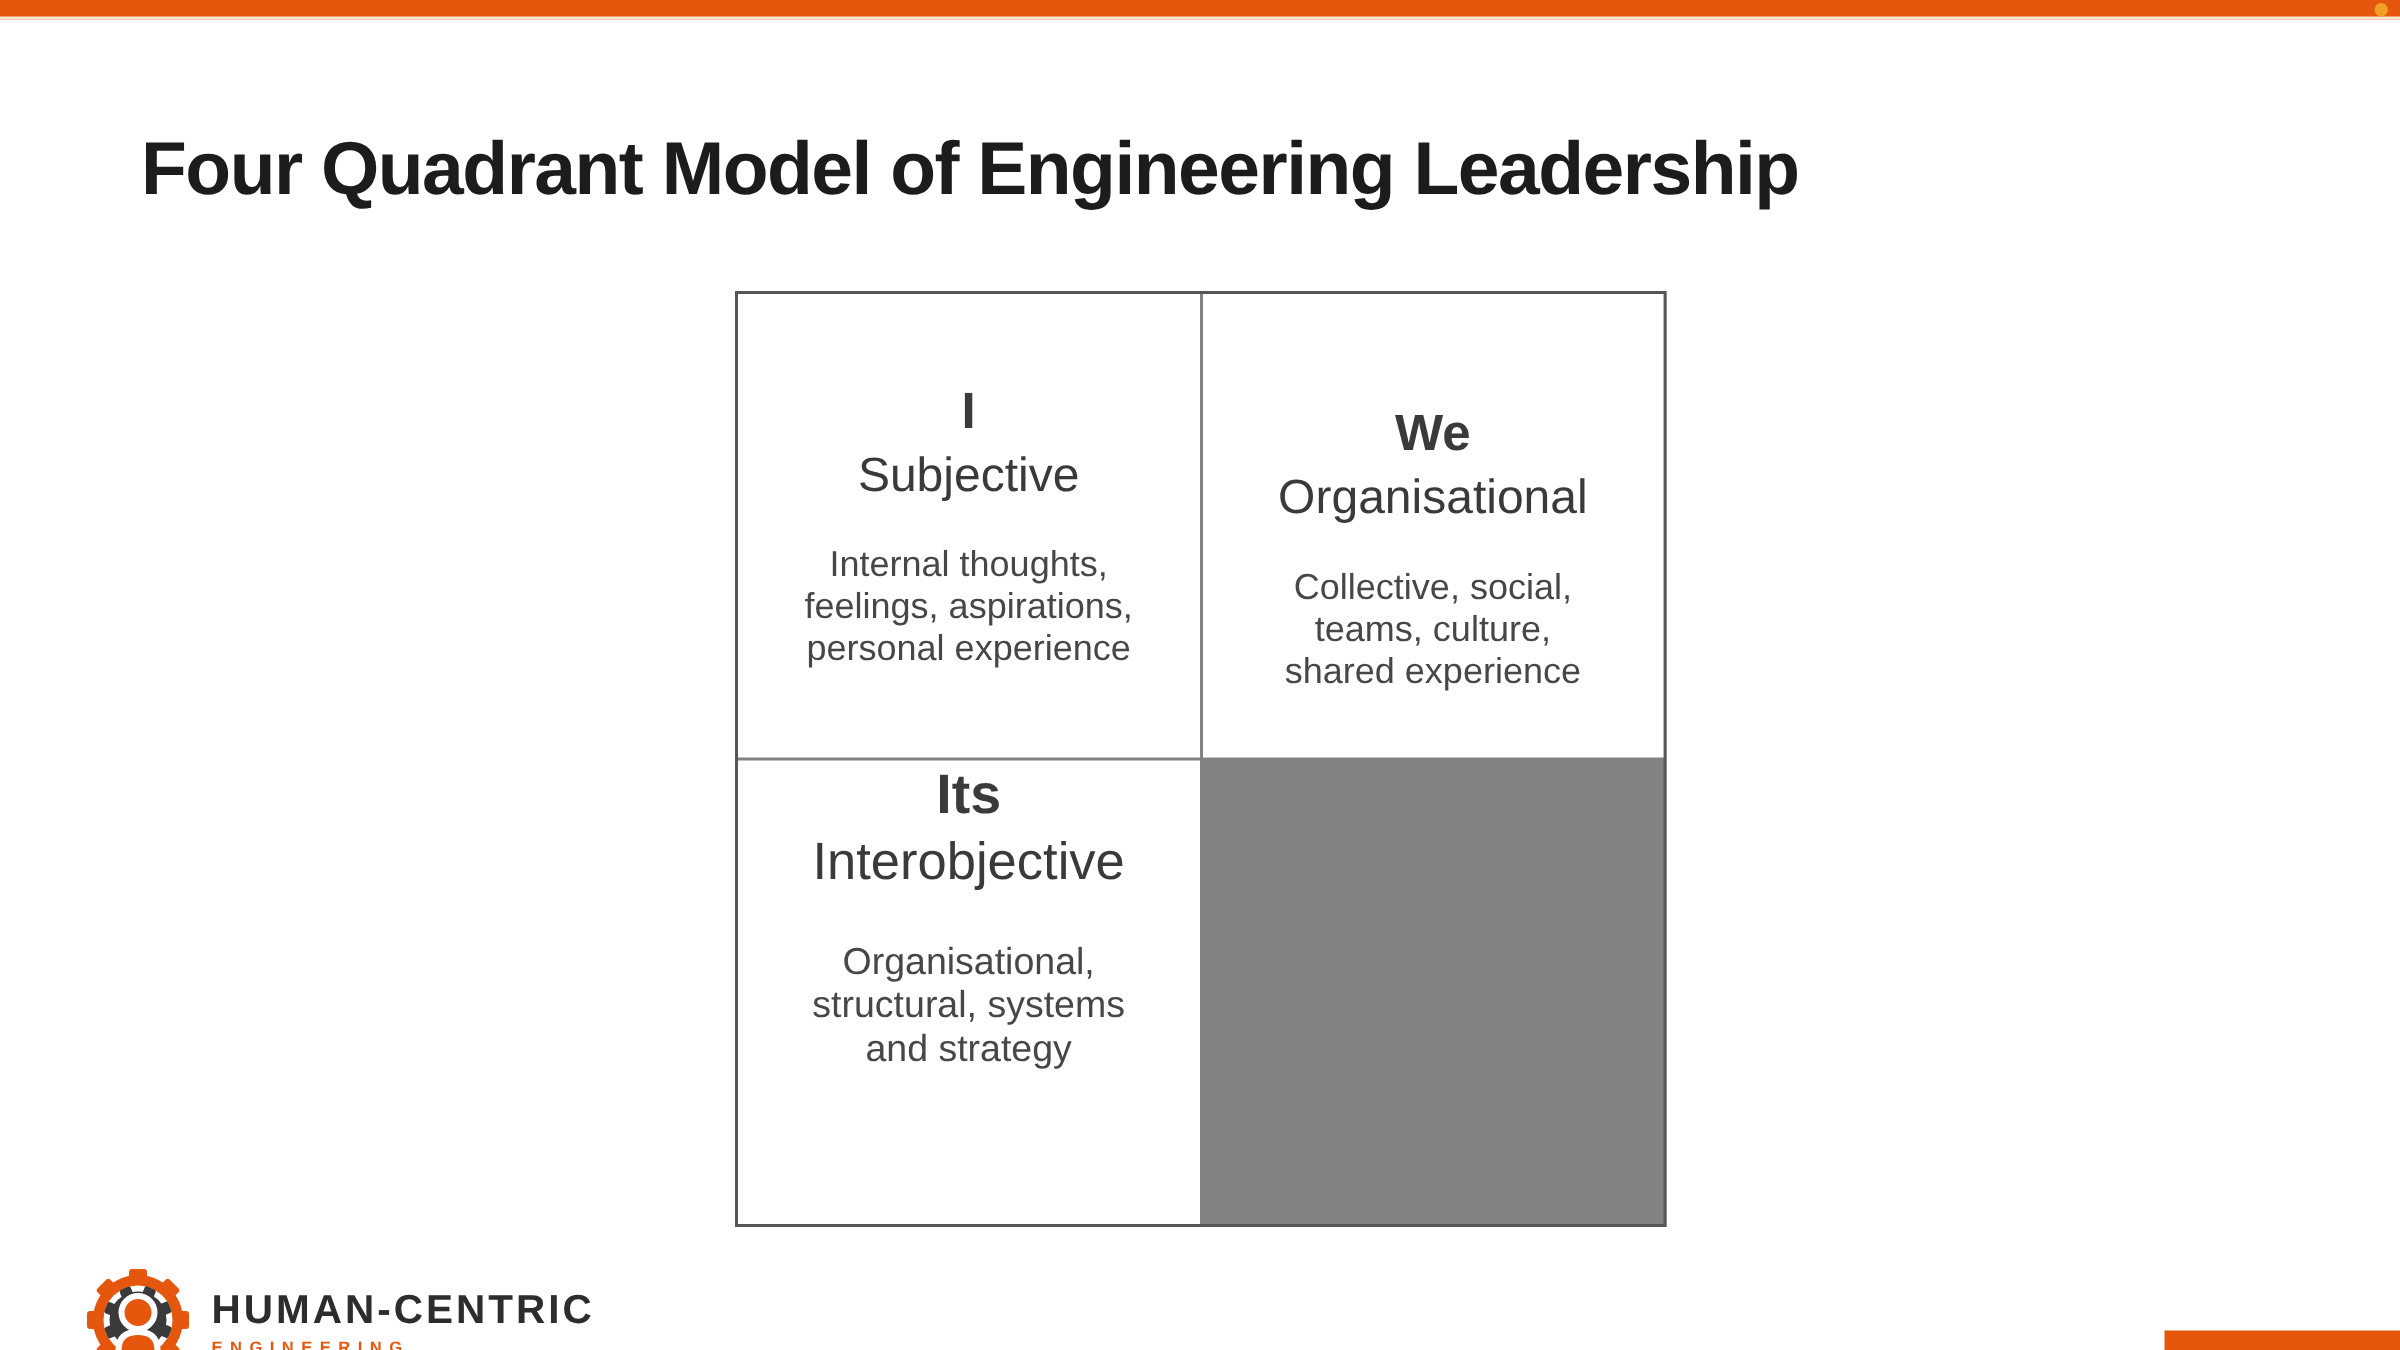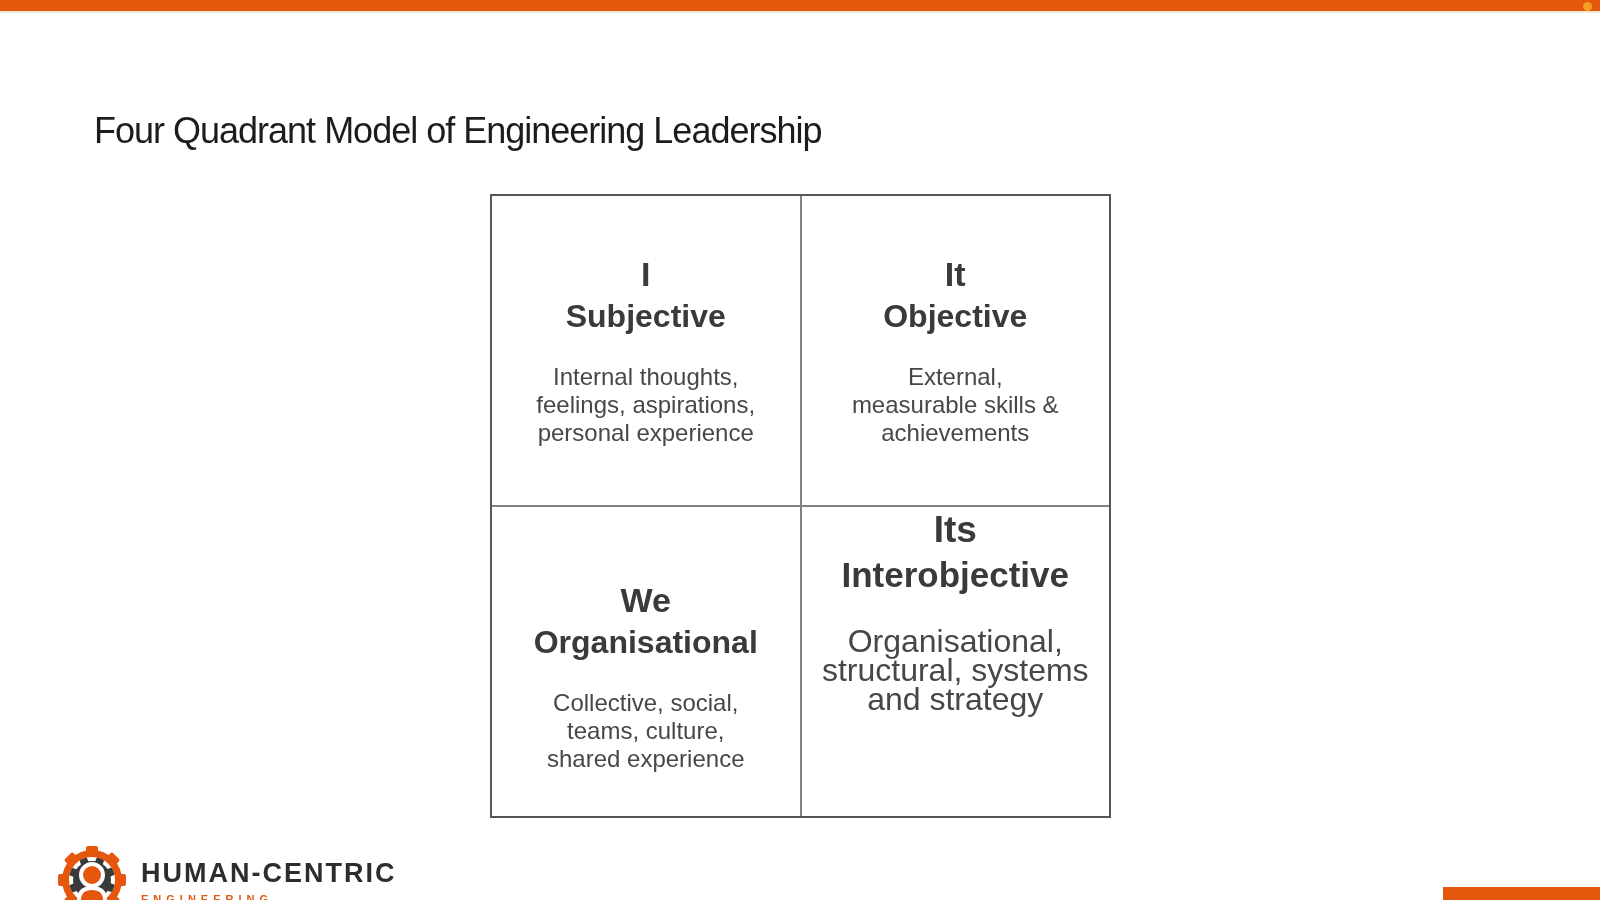--- a/index.html
+++ b/index.html
@@ -24,52 +24,52 @@
   .top-bar{
     position:absolute;left:0;top:0;width:1600px;height:13px;
     background:var(--accent-orange);
     border-bottom:2px solid var(--top-bar-underline);
   }
   .top-dot{
     position:absolute;left:1583px;top:2px;width:9px;height:9px;
     border-radius:50%;background:var(--accent-dot);
   }
   .slide-title{
-    position:absolute;left:94px;top:111px;width:1420px;
-    font-size:36px;font-weight:400;letter-spacing:-1px;
+    position:absolute;left:94px;top:85px;width:1420px;
+    font-size:50px;font-weight:700;letter-spacing:-1px;
     color:var(--title-color);line-height:1.1;white-space:nowrap;
   }
   .quadrant-grid{
     position:absolute;left:490px;top:194px;width:621px;height:624px;
     display:grid;grid-template-columns:1fr 1fr;grid-template-rows:1fr 1fr;
     gap:2px;background:var(--grid-inner-line);
     border:2px solid var(--grid-outer-line);
   }
   .cell{
     background:#ffffff;
     display:flex;flex-direction:column;align-items:center;
     text-align:center;
   }
   .cell.ul,.cell.ur{padding-top:57px;}
   .cell.ll{padding-top:72px;}
   .cell.lr{}
   .q-pronoun{
     font-size:34px;font-weight:700;color:var(--heading-color);line-height:1.25;
   }
   .q-perspective{
-    font-size:32px;font-weight:700;color:var(--heading-color);line-height:1.25;
+    font-size:32px;font-weight:400;color:var(--heading-color);line-height:1.25;
   }
   .q-desc{
     margin-top:27px;
     font-size:24px;color:var(--body-color);line-height:28px;
     white-space:pre-line;
   }
   .cell.lr .q-pronoun{font-size:37px;}
   .cell.lr .q-perspective{font-size:35px;}
-  .cell.lr .q-desc{font-size:32px;line-height:29px;margin-top:30px;}
+  .cell.lr .q-desc{font-size:25px;line-height:29px;margin-top:30px;}
   .logo{
     position:absolute;left:55px;top:844px;
     display:flex;align-items:flex-start;
   }
   .logo-icon{display:block;width:74px;height:92px;}
   .logo-text{margin-left:12px;margin-top:14px;}
   .logo-name{
     font-size:27px;font-weight:700;letter-spacing:2px;
     color:var(--logo-dark);white-space:nowrap;
   }
@@ -95,27 +95,20 @@
 <div class="quadrant-grid">
 
   <div class="cell ul">
     <div class="q-pronoun">I</div>
     <div class="q-perspective">Subjective</div>
     <div class="q-desc">Internal thoughts,
 feelings, aspirations,
 personal experience</div>
   </div>
 
-  <div class="cell ur">
-    <div class="q-pronoun">It</div>
-    <div class="q-perspective">Objective</div>
-    <div class="q-desc">External,
-measurable skills &amp;
-achievements</div>
-  </div>
 
   <div class="cell ll">
     <div class="q-pronoun">We</div>
     <div class="q-perspective">Organisational</div>
     <div class="q-desc">Collective, social,
 teams, culture,
 shared experience</div>
   </div>
 
   <div class="cell lr">

